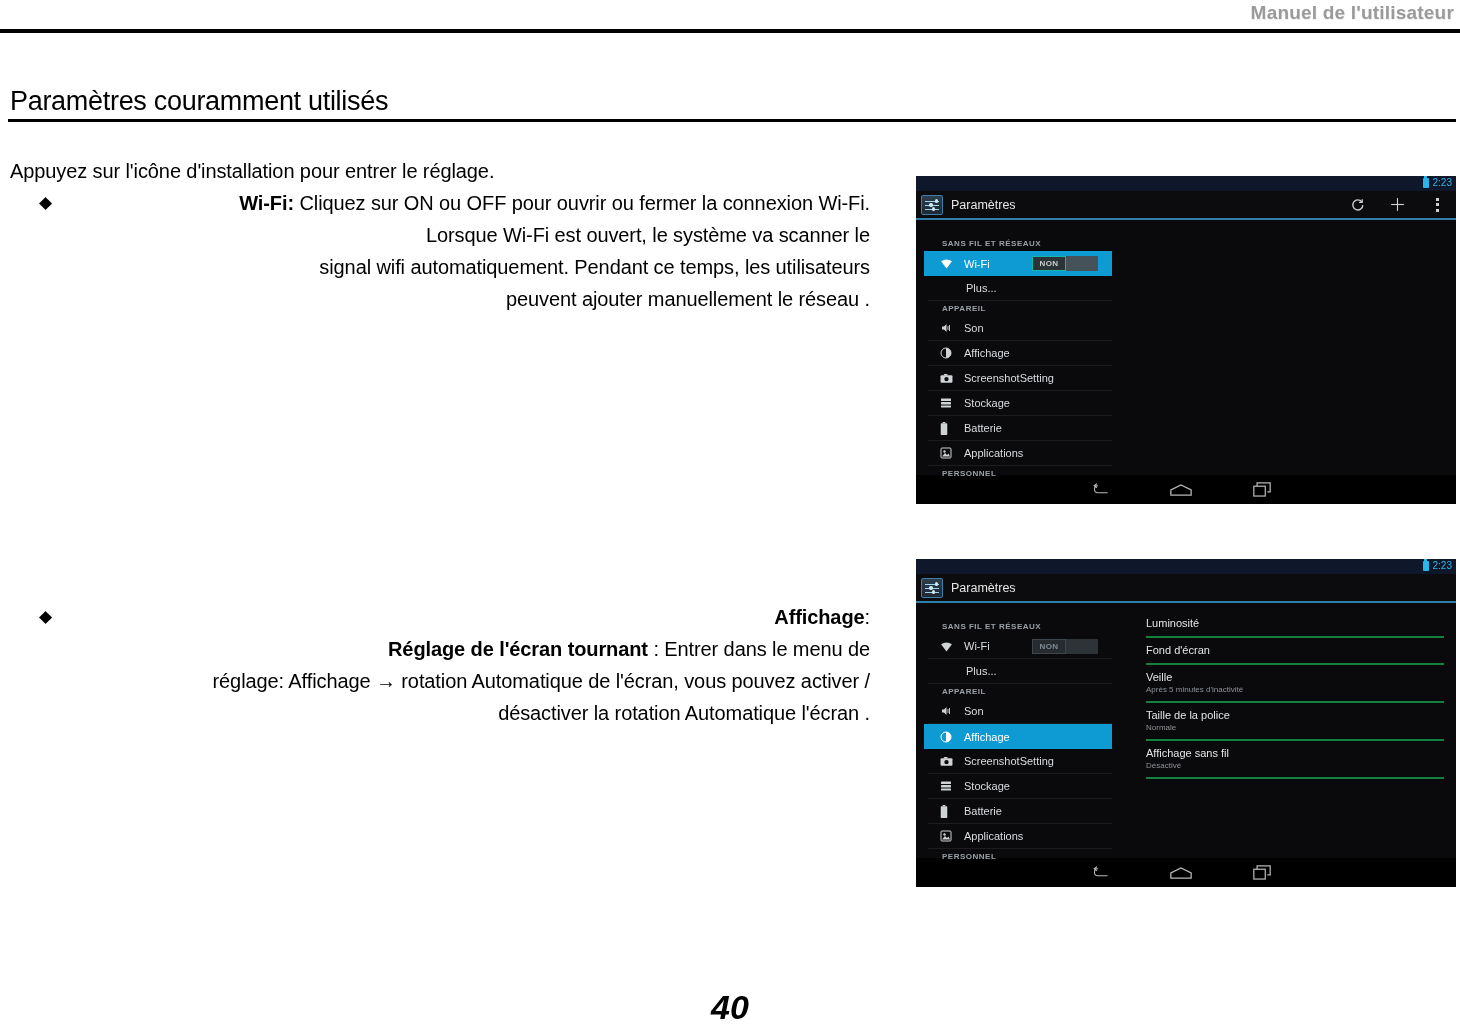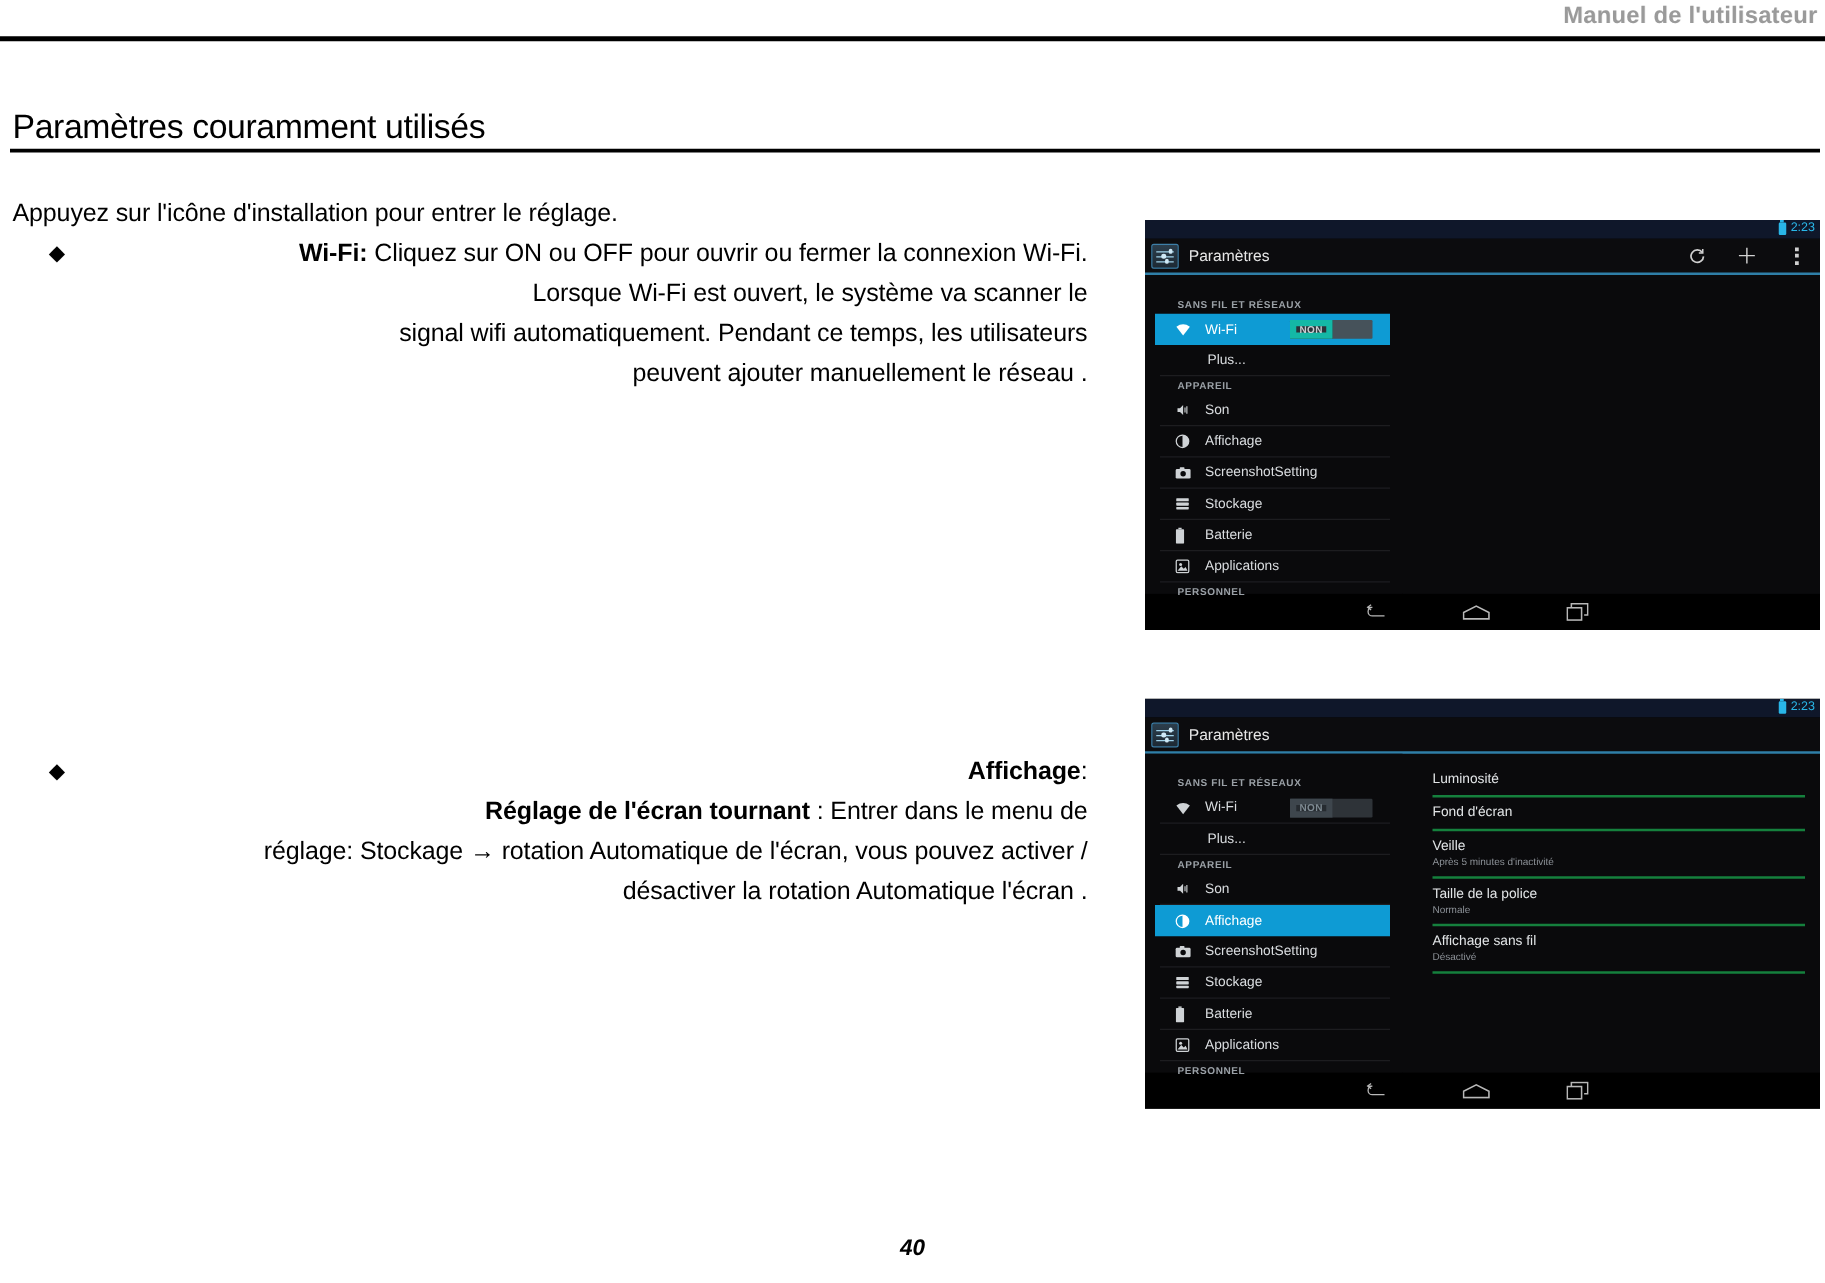--- a/index.html
+++ b/index.html
@@ -92,21 +92,21 @@
   .bullet-body { flex: 1 1 auto; }
   .bullet-body b { font-weight: bold; }
 
   
   .page-number {
     position: absolute;
     left: 0;
     top: 988px;
     width: 1460px;
     text-align: center;
-    font-size: 18px;
+    font-size: 34px;
     font-weight: bold;
     font-style: italic;
     color: #000;
   }
 
   
   .device {
     position: absolute;
     background: #000000;
     overflow: hidden;
@@ -269,21 +269,21 @@
     height: 15px;
     background: #46525a;
     border-radius: 1px;
     display: flex;
     align-items: center;
   }
   .toggle .knob {
     width: 34px;
     height: 15px;
     background: #2b3238;
-    border: 5px solid #14b8a6;
+    border: 1px solid #14b8a6;
     display: flex;
     align-items: center;
     justify-content: center;
     font-size: 8px;
     font-weight: bold;
     color: #c8ced2;
     letter-spacing: 0.4px;
   }
   #device-2 .toggle { background: #2e3338; }
   #device-2 .toggle .knob { background: #262b30; color: #7f8b93; border-color: #3e464d; }
@@ -354,21 +354,21 @@
   </div>
 </div>
 
 <div class="body-text" id="bullet-affichage">
   <div class="bullet-row">
     <span class="bullet-mark">◆</span>
     <span class="bullet-body"><b>Affichage</b><span>:</span></span>
   </div>
   <div style="margin-left:0;">
     <div><b>Réglage de l'écran tournant</b><span> : Entrer dans le menu de</span></div>
-    <div>réglage: Stockage → rotation Automatique de l'écran, vous pouvez activer /</div>
+    <div>réglage: Affichage → rotation Automatique de l'écran, vous pouvez activer /</div>
     <div>désactiver la rotation Automatique l'écran .</div>
   </div>
 </div>
 
 <div class="device" id="device-1">
 
   <div class="status-bar">
     <div class="status-right">
       <span class="battery-icon"></span>
       <span class="status-time">2:23</span>

